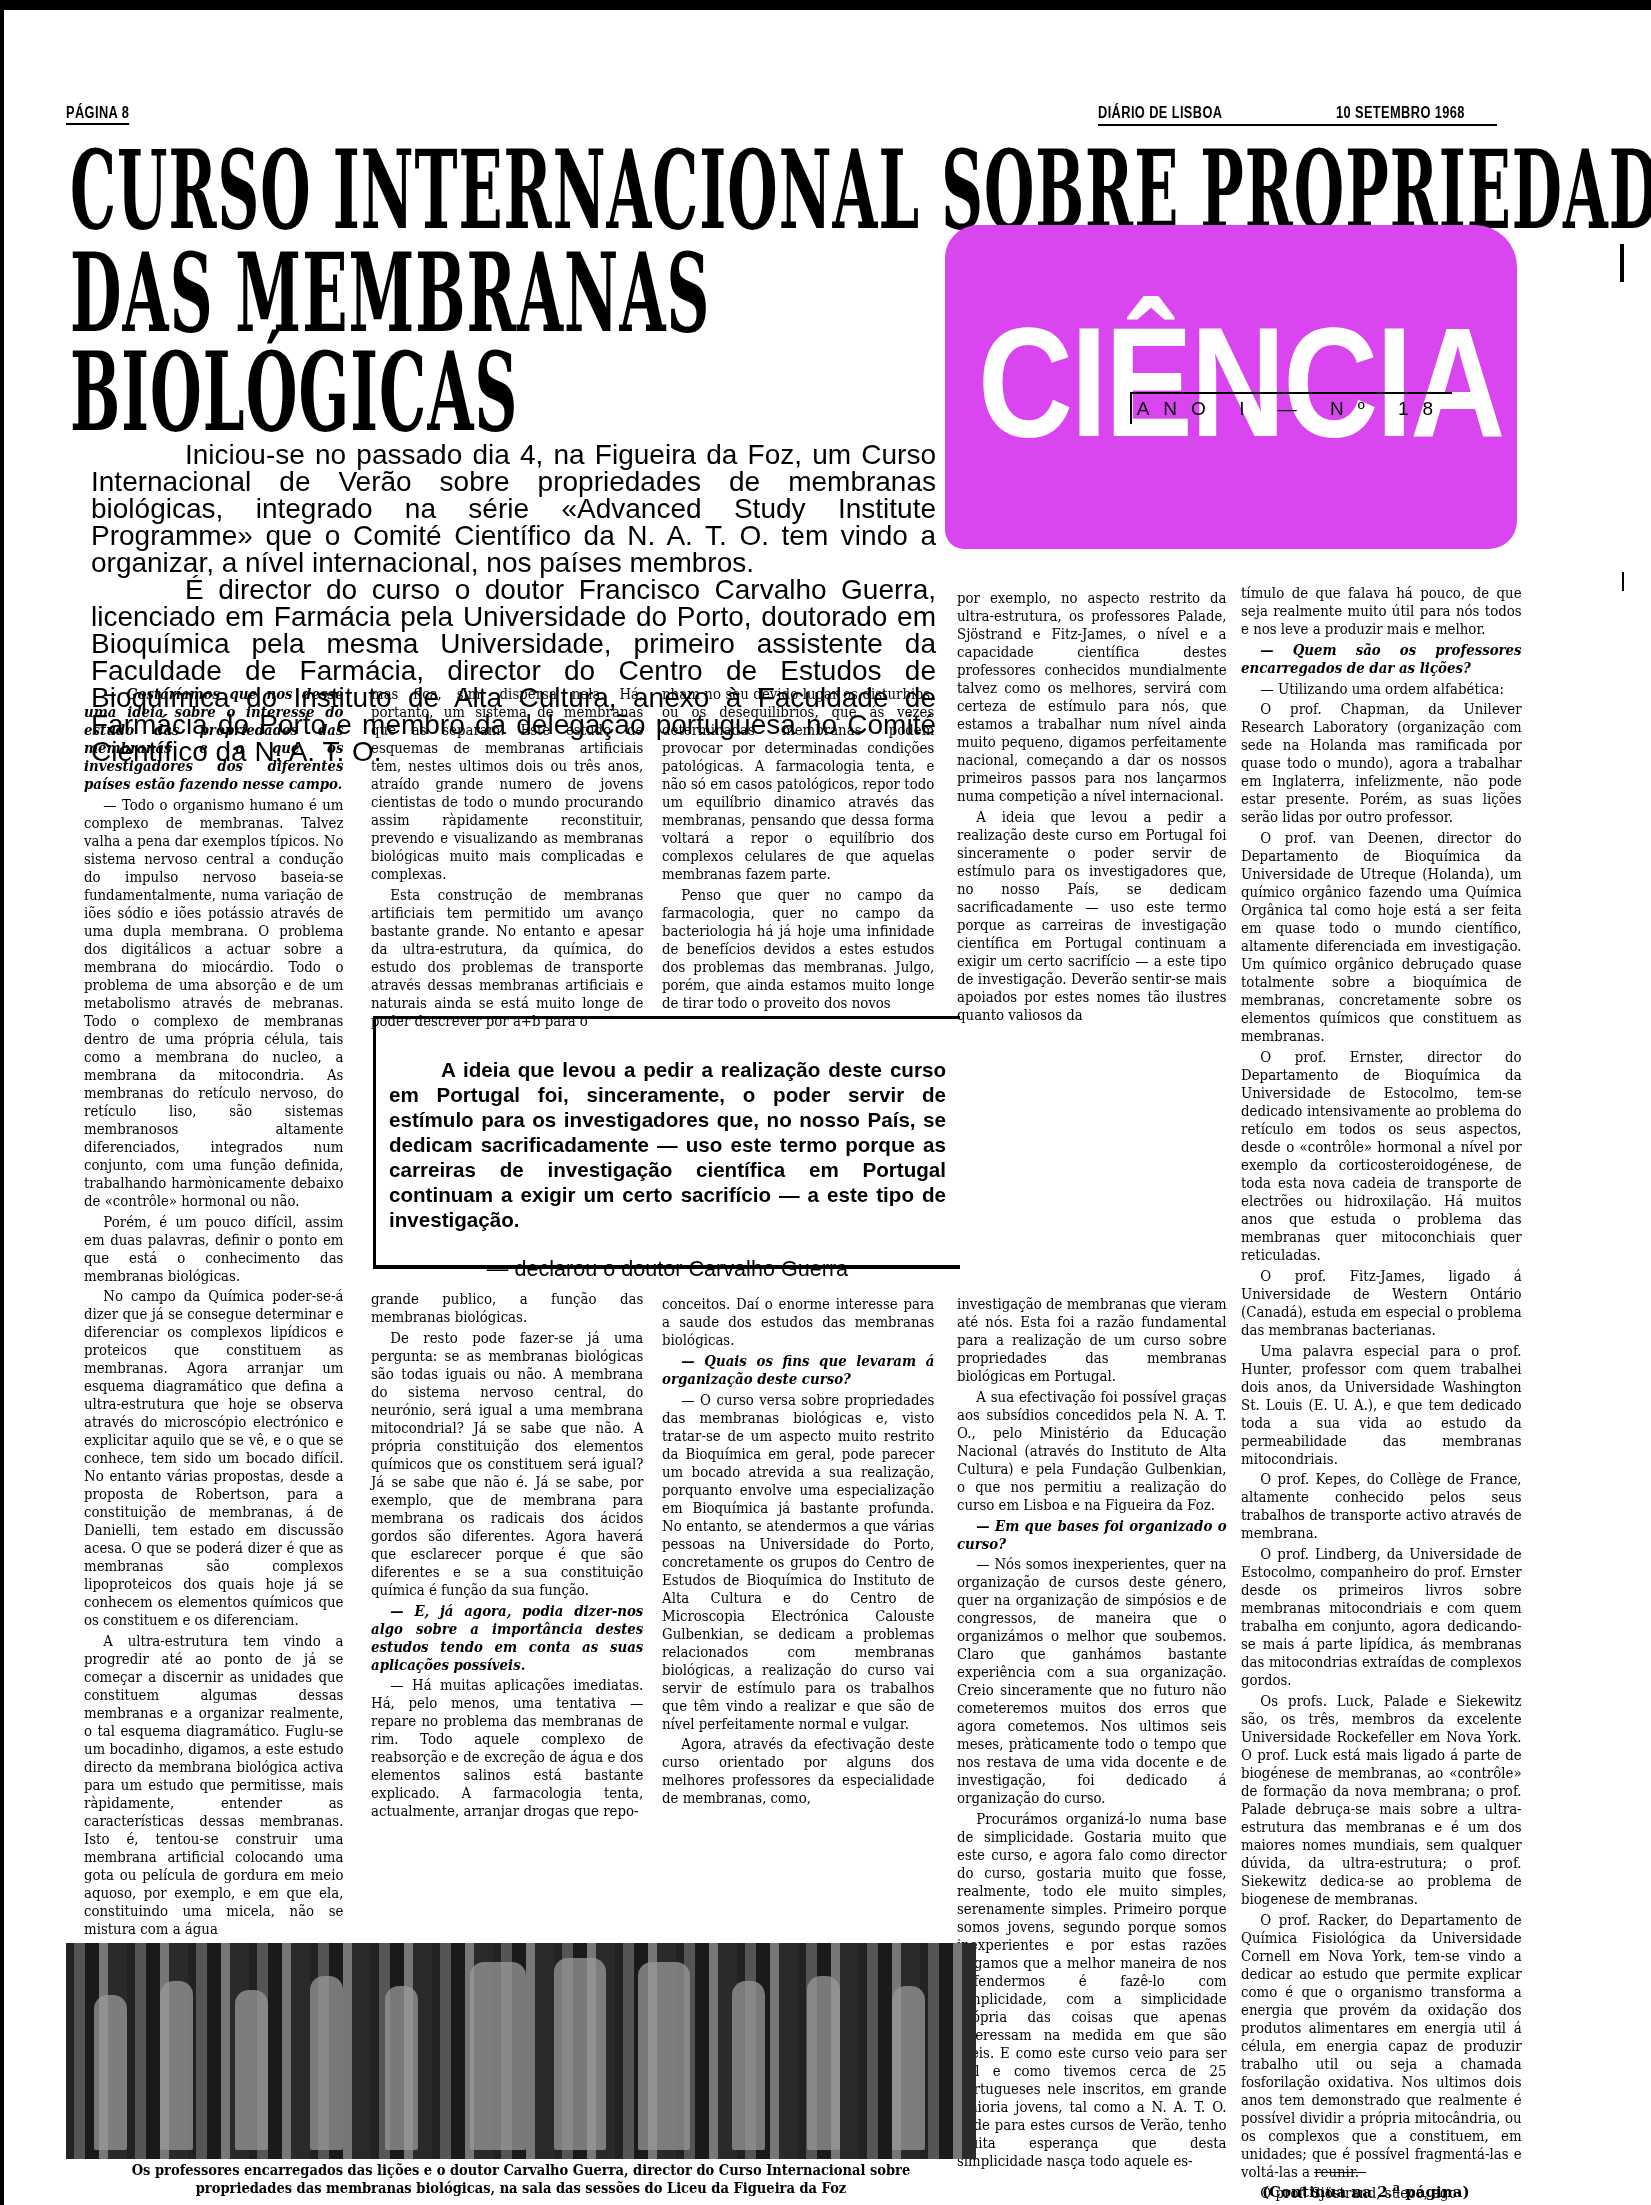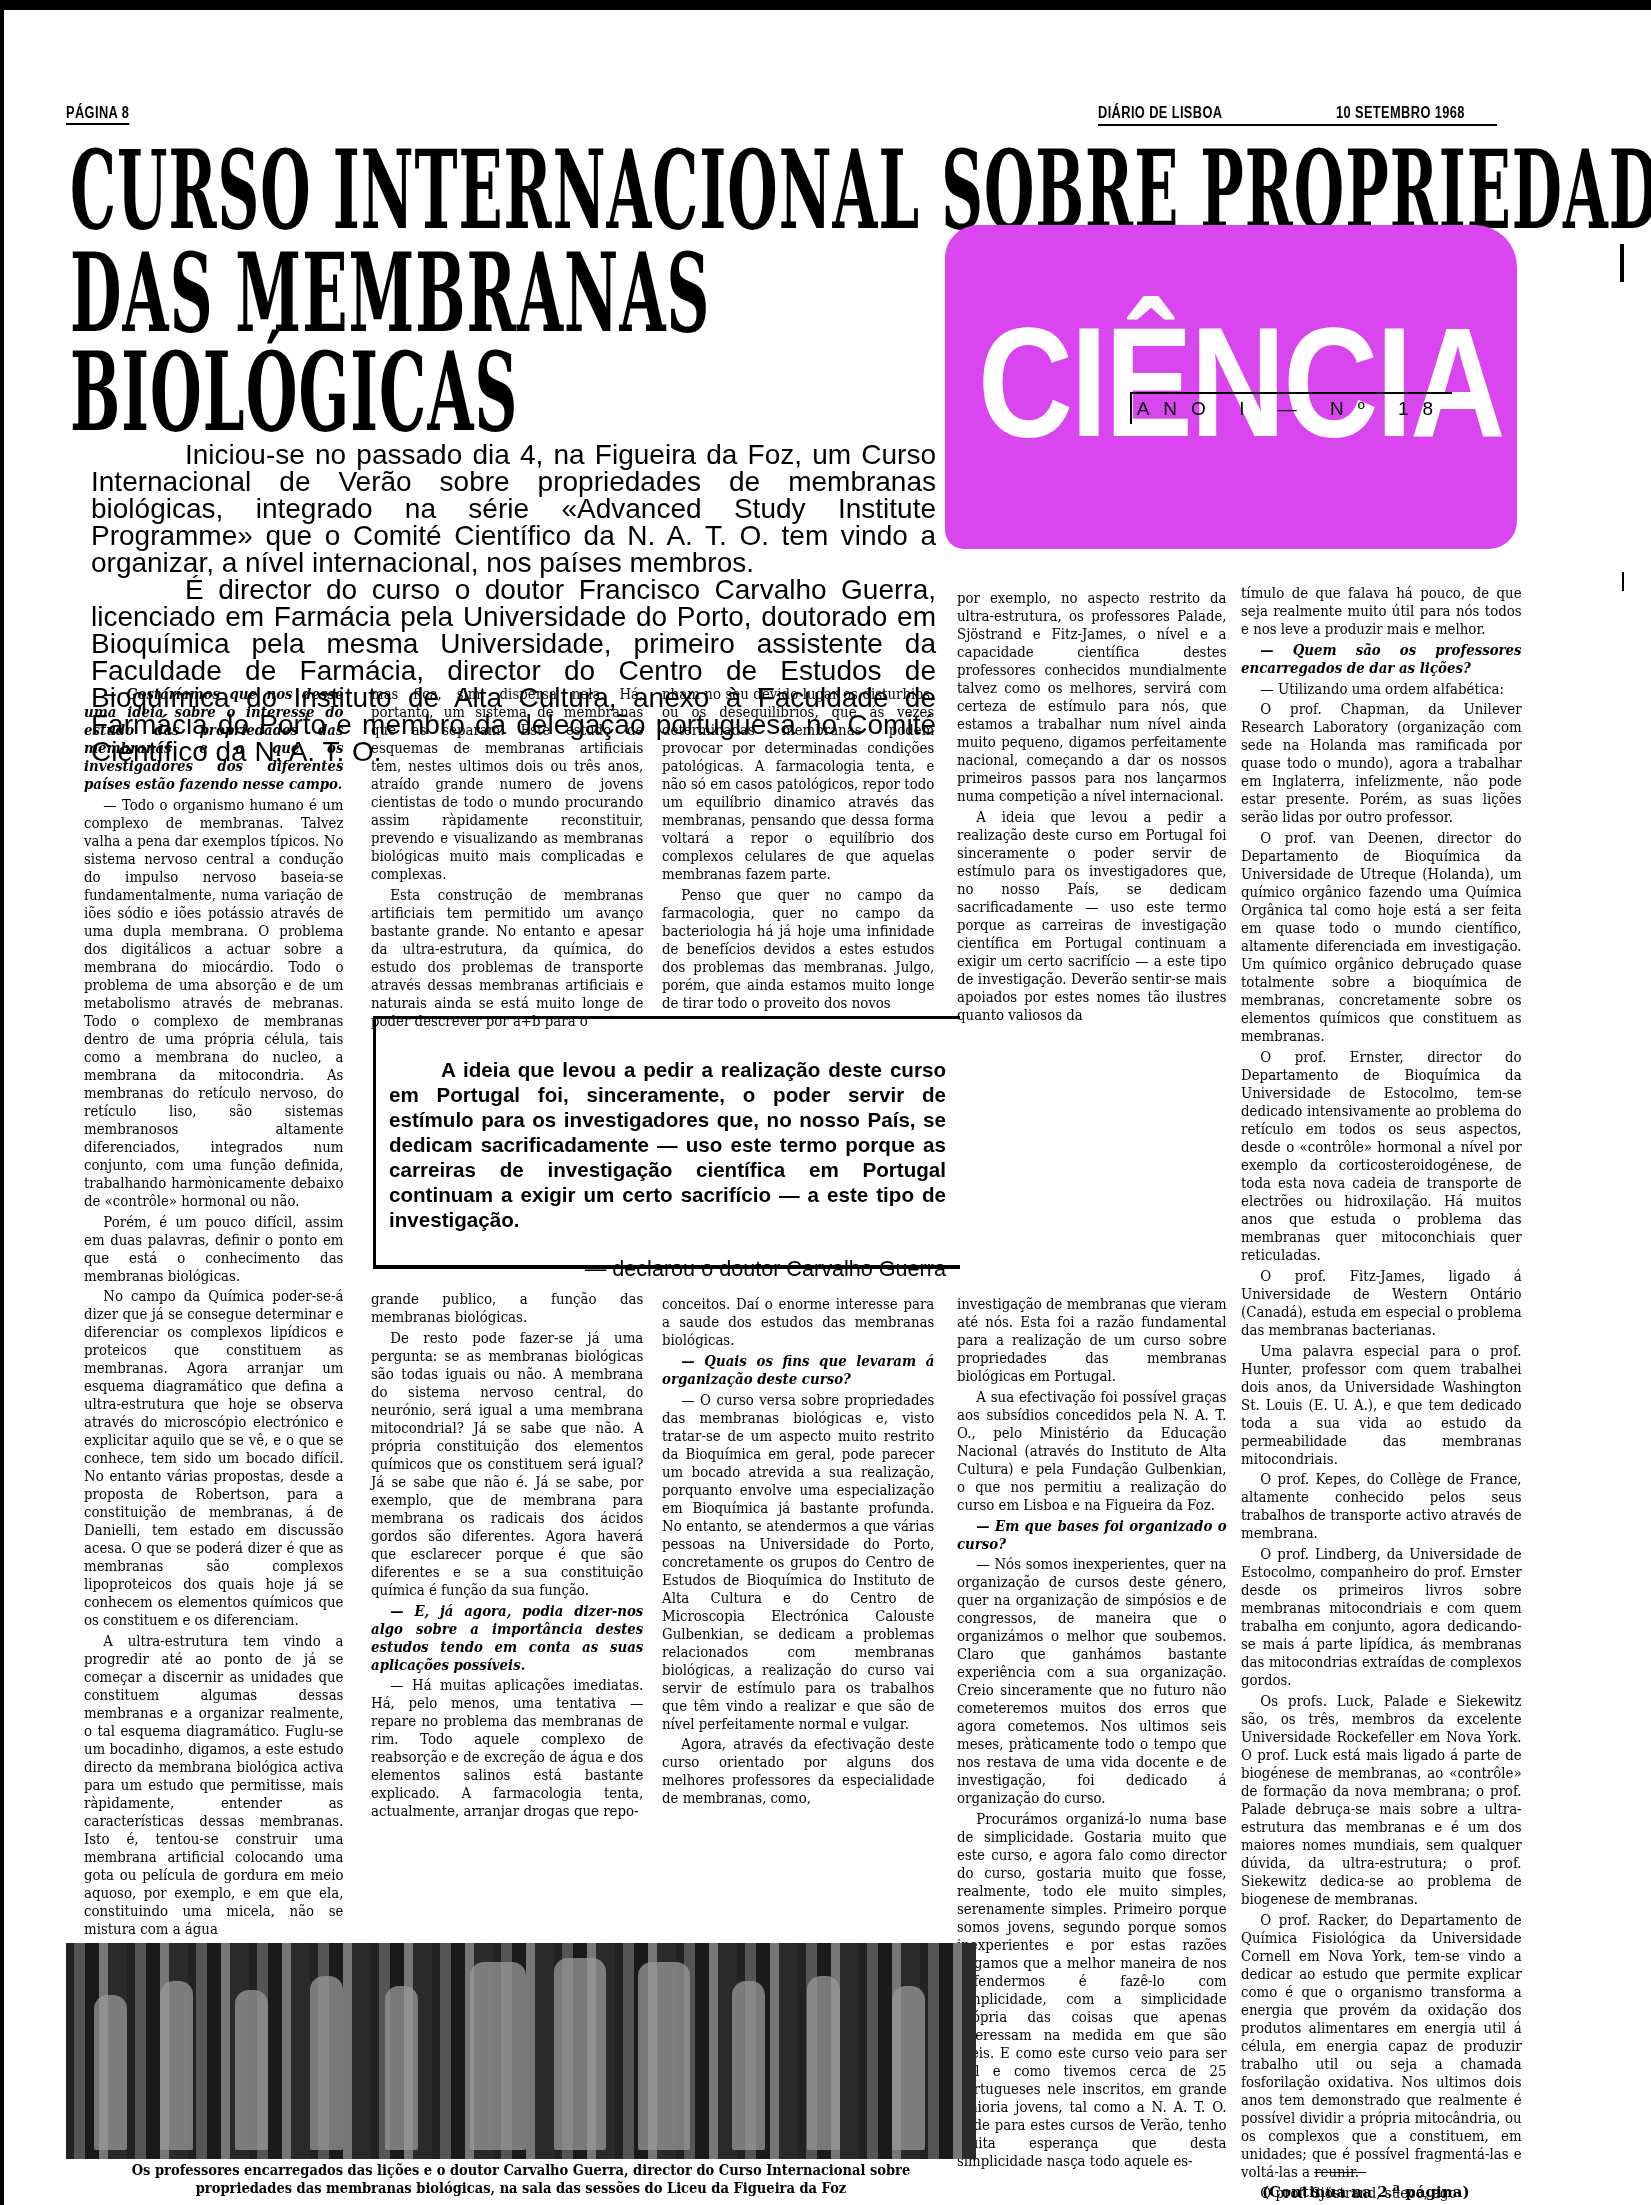--- a/index.html
+++ b/index.html
@@ -35,21 +35,21 @@
   .c3t { left:662px; top:685px; width:296px; }
   .c4 { left:957px; top:589px; width:293px; }
   .c5 { left:1241px; top:584px; width:305px; }
   .c2b { left:371px; top:1290px; width:296px; }
   .c3b { left:662px; top:1295px; width:296px; }
   .c4b { left:957px; top:1295px; width:293px; }
   .pullquote { position:absolute; left:373px; top:1016px; width:587px; height:253px; border-left:3.8px solid #000;
                border-top:3.8px solid #000; border-bottom:4.7px solid #000; box-sizing:border-box; padding:38px 14px 0 13px;
                font-family:"Liberation Sans", sans-serif; }
   .pq-text { font-weight:bold; font-size:20.6px; line-height:25px; text-align:justify; text-indent:52px; margin:0; }
-  .pq-by { text-align:right; font-size:21.6px; margin-top:24.4px; }
+  .pq-by { text-align:center; font-size:21.6px; margin-top:24.4px; }
   .photo { position:absolute; left:66px; top:1943px; width:910px; height:216px; background:
            repeating-linear-gradient(90deg, #222 0 8.4px, #555 8.4px 19px, #1a1a1a 19px 33px, #777 33px 42px, #2a2a2a 42px 61px); }
   .photo .fig { position:absolute; bottom:9.4px; width:33px; background:#9a9a9a; border-radius:14px 14px 1.9px 1.9px; opacity:0.75; }
   .caption { position:absolute; left:61px; top:2161px; width:920px; text-align:center; font-family:"DejaVu Serif", serif;
              font-weight:bold; font-size:14.5px; line-height:18px; transform:scaleX(0.9); transform-origin:center top; }
   .continua { position:absolute; left:1262px; top:2183px; font-weight:bold; font-size:15px; font-family:"DejaVu Serif", serif; }
   .contrule { position:absolute; left:1314px; top:2172px; width:52px; height:1.4px; background:#000; }
   .specks { position:absolute; right:28px; width:3.8px; background:#000; }
 </style>
 </head>

